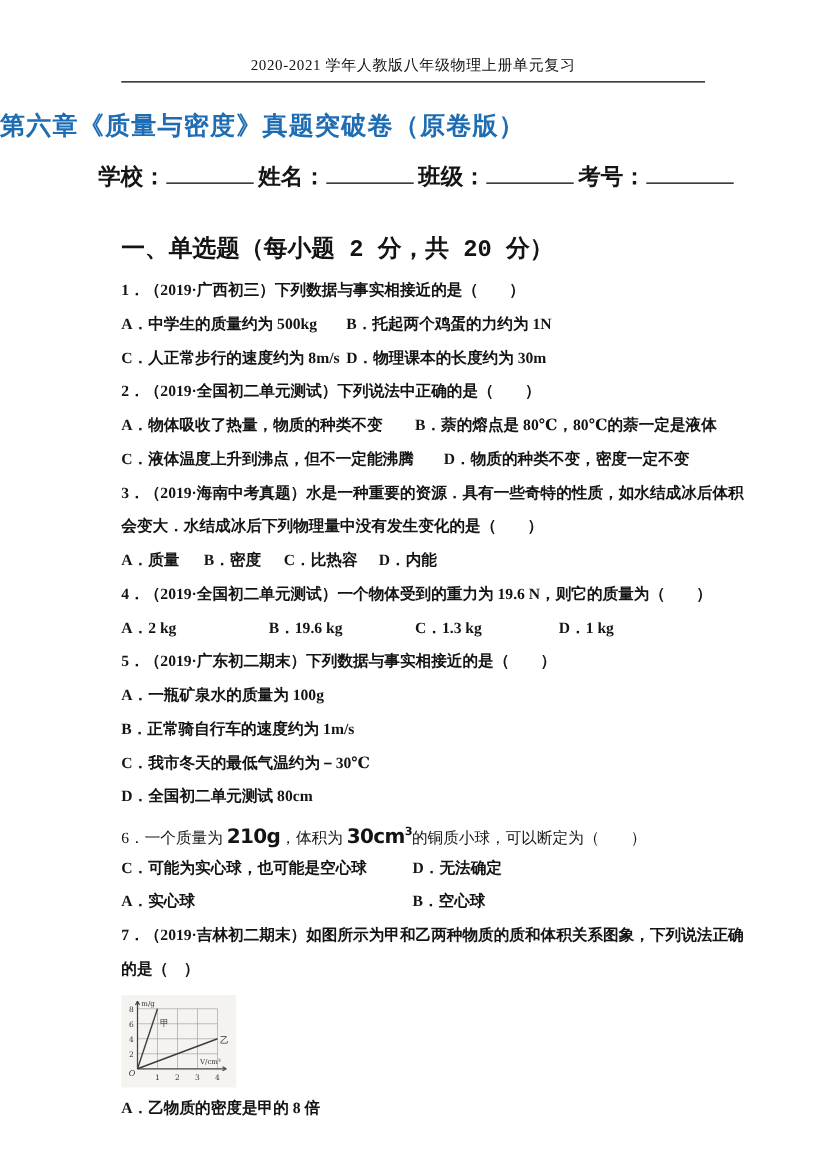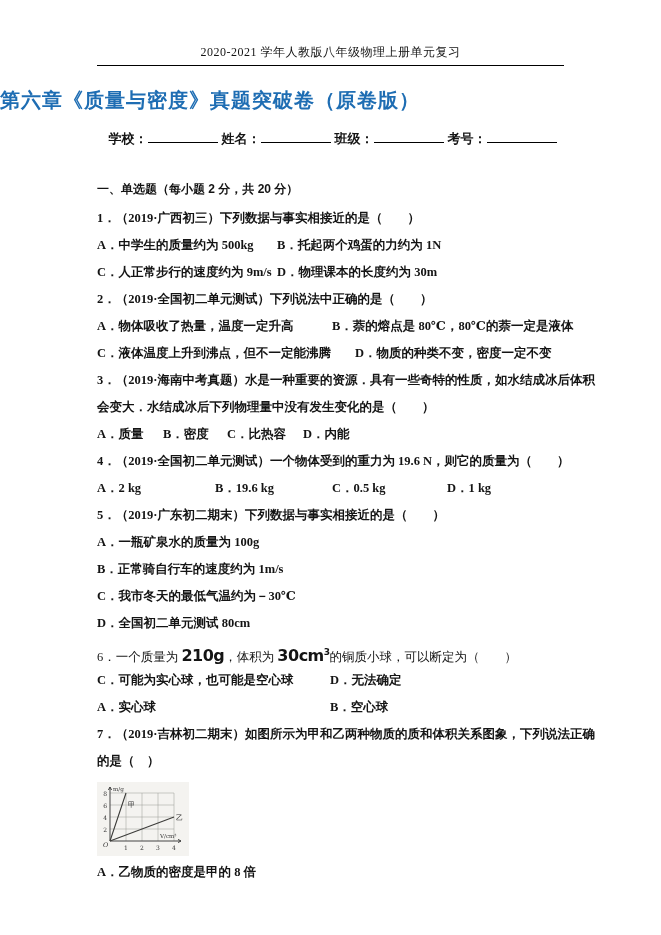--- a/index.html
+++ b/index.html
@@ -2,26 +2,26 @@
 <html><head>
 <meta charset="utf-8">
 <style>
   html,body{margin:0;padding:0;background:#ffffff;}
   .page{position:relative;width:661px;height:935px;background:#fff;overflow:hidden;
         font-family:"Liberation Serif","DejaVu Serif",serif;color:#141414;}
   .doc-header{margin:44px 0 0 0;text-align:center;font-size:12px;letter-spacing:0.5px;}
   .header-rule{border:0;border-top:1.6px solid #000;margin:4px 97px 0 97px;}
   .doc-title{margin-top:21px;font-size:20px;font-weight:bold;color:#1e6db3;
              font-family:"Liberation Sans","DejaVu Sans",sans-serif;letter-spacing:1px;}
-  .info-line{margin-top:15px;text-align:center;font-size:13px;font-weight:bold;white-space:nowrap;}
+  .info-line{margin-top:15px;text-align:center;font-size:18px;font-weight:bold;white-space:nowrap;}
   .info-line .lbl{margin-left:4px;}
   .blank{display:inline-block;width:70px;border-bottom:1.4px solid #000;height:13px;vertical-align:baseline;}
   .content{margin:0 70px 0 97px;}
-  .section-heading{margin-top:33px;margin-bottom:7px;font-size:12px;font-weight:bold;
-                   font-family:Liberation Sans, sans-serif;}
+  .section-heading{margin-top:33px;margin-bottom:7px;font-size:19px;font-weight:bold;
+                   font-family:Liberation Mono, monospace;}
   .line{font-size:12.5px;line-height:27px;height:27px;white-space:nowrap;font-weight:bold;}
   .line span{display:inline-block;}
   .w180{width:180px}.w235{width:235px}.w258{width:258px}.w233{width:233px}
   .w118{width:118px}.w117{width:117px}.w115{width:115px}
   .w66{width:66px}.w64{width:64px}.w76{width:76px}
   .line-q6{font-size:12.5px;line-height:30px;height:30px;white-space:nowrap;}
   .bnum{font-weight:bold;font-size:16px;font-family:"DejaVu Sans","Liberation Sans",sans-serif;letter-spacing:-0.5px;margin-top:44px;}
   .bnum sup{font-size:9px;}
   .graph-wrap{margin:7px 0 3px 0;width:92px;}
   .graph-svg{background:#f4f3f0;display:block;}
@@ -43,40 +43,40 @@
 
   <div class="content">
 
     <div class="section-heading">一、单选题（每小题 2 分，共 20 分）</div>
 
     <div class="line">1．（2019·广西初三）下列数据与事实相接近的是（　　）</div>
     <div class="line">
       <span class="w180">A．中学生的质量约为 500kg</span><span>B．托起两个鸡蛋的力约为 1N</span>
     </div>
     <div class="line">
-      <span class="w180">C．人正常步行的速度约为 9m/s</span><span>D．物理课本的长度约为 30m</span>
+      <span class="w180">C．人正常步行的速度约为 8m/s</span><span>D．物理课本的长度约为 30m</span>
     </div>
 
     <div class="line">2．（2019·全国初二单元测试）下列说法中正确的是（　　）</div>
     <div class="line">
-      <span class="w235">A．物体吸收了热量，温度一定升高</span><span>B．萘的熔点是 80℃，80℃的萘一定是液体</span>
+      <span class="w235">A．物体吸收了热量，物质的种类不变</span><span>B．萘的熔点是 80℃，80℃的萘一定是液体</span>
     </div>
     <div class="line">
       <span class="w258">C．液体温度上升到沸点，但不一定能沸腾</span><span>D．物质的种类不变，密度一定不变</span>
     </div>
 
     <div class="line">3．（2019·海南中考真题）水是一种重要的资源．具有一些奇特的性质，如水结成冰后体积</div>
     <div class="line">会变大．水结成冰后下列物理量中没有发生变化的是（　　）</div>
     <div class="line">
       <span class="w66">A．质量</span><span class="w64">B．密度</span><span class="w76">C．比热容</span><span>D．内能</span>
     </div>
 
     <div class="line">4．（2019·全国初二单元测试）一个物体受到的重力为 19.6 N，则它的质量为（　　）</div>
     <div class="line">
-      <span class="w118">A．2 kg</span><span class="w117">B．19.6 kg</span><span class="w115">C．0.5 kg</span><span>D．1 kg</span>
+      <span class="w118">A．2 kg</span><span class="w117">B．19.6 kg</span><span class="w115">C．1.3 kg</span><span>D．1 kg</span>
     </div>
 
     <div class="line">5．（2019·广东初二期末）下列数据与事实相接近的是（　　）</div>
     <div class="line">A．一瓶矿泉水的质量为 100g</div>
     <div class="line">B．正常骑自行车的速度约为 1m/s</div>
     <div class="line">C．我市冬天的最低气温约为－30℃</div>
     <div class="line">D．全国初二单元测试 80cm</div>
 
     <div class="line-q6">
       <span>6．一个质量为 </span><span class="bnum">210g</span><span>，体积为 </span><span class="bnum"><span>30cm</span><sup>3</sup></span><span>的铜质小球，可以断定为（　　）</span>

